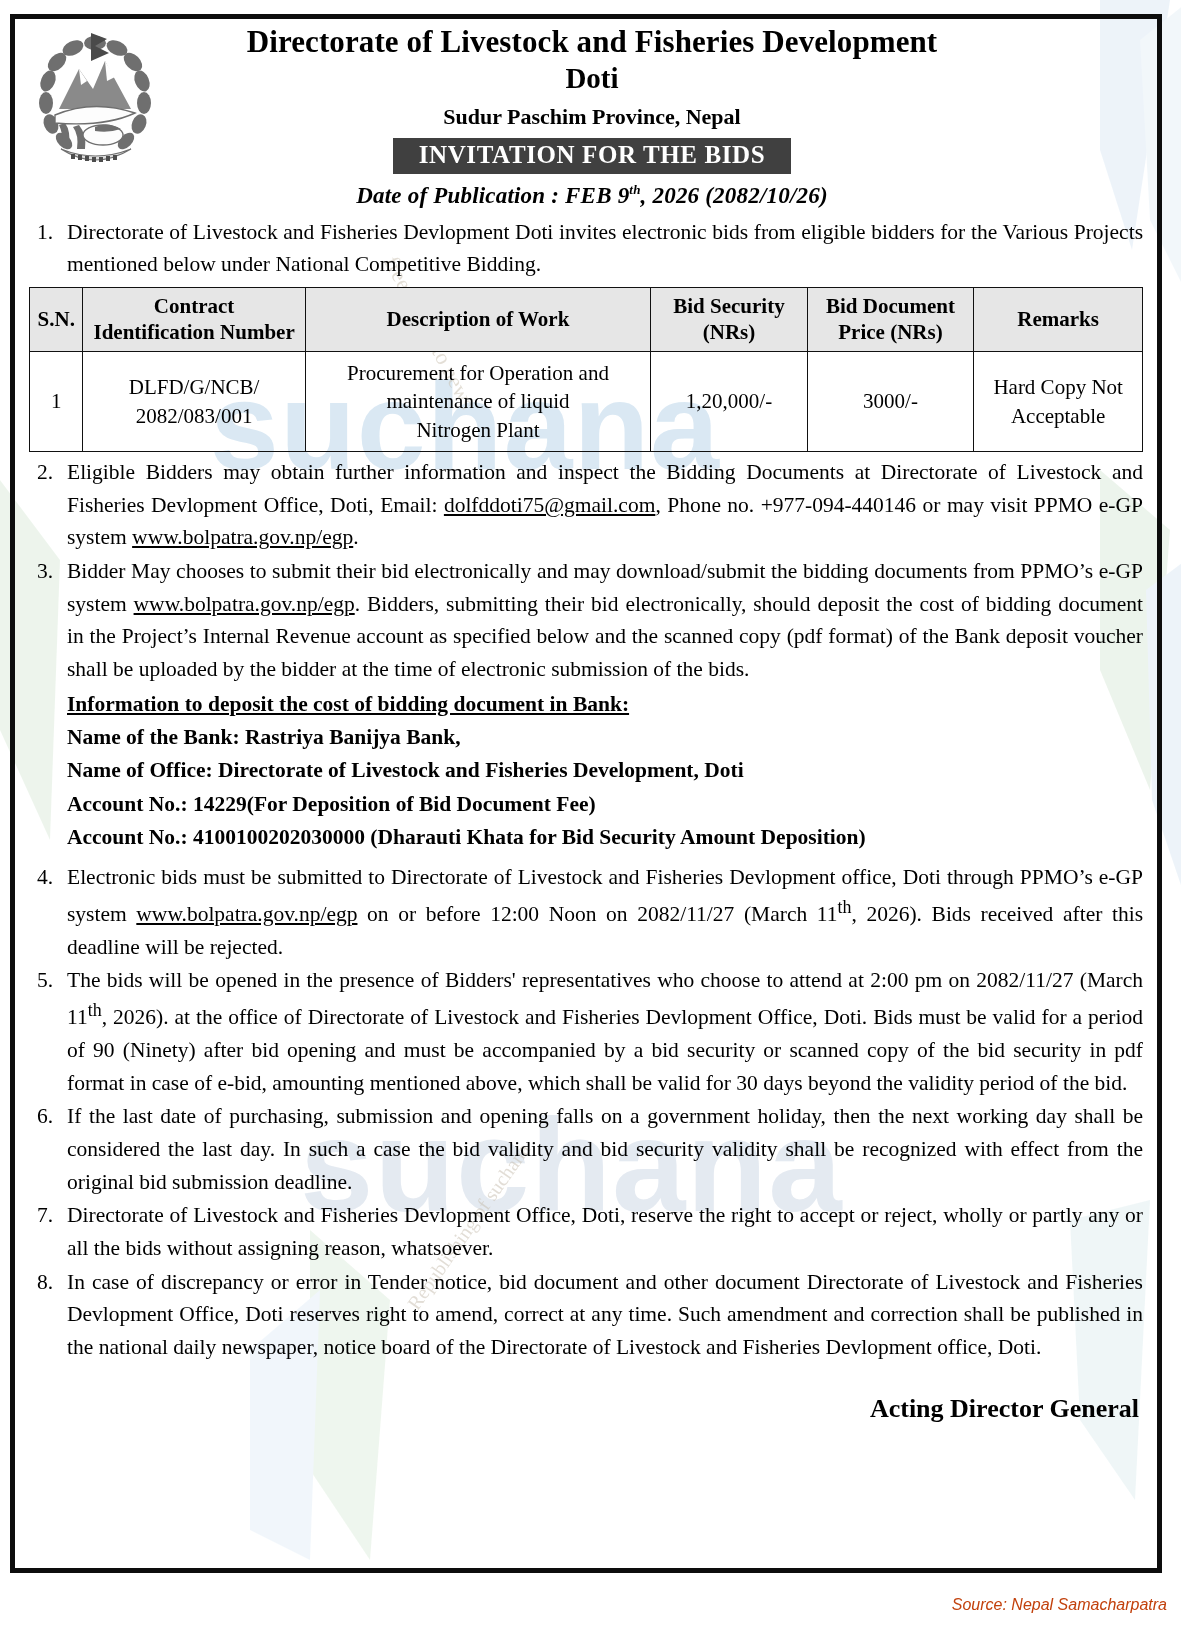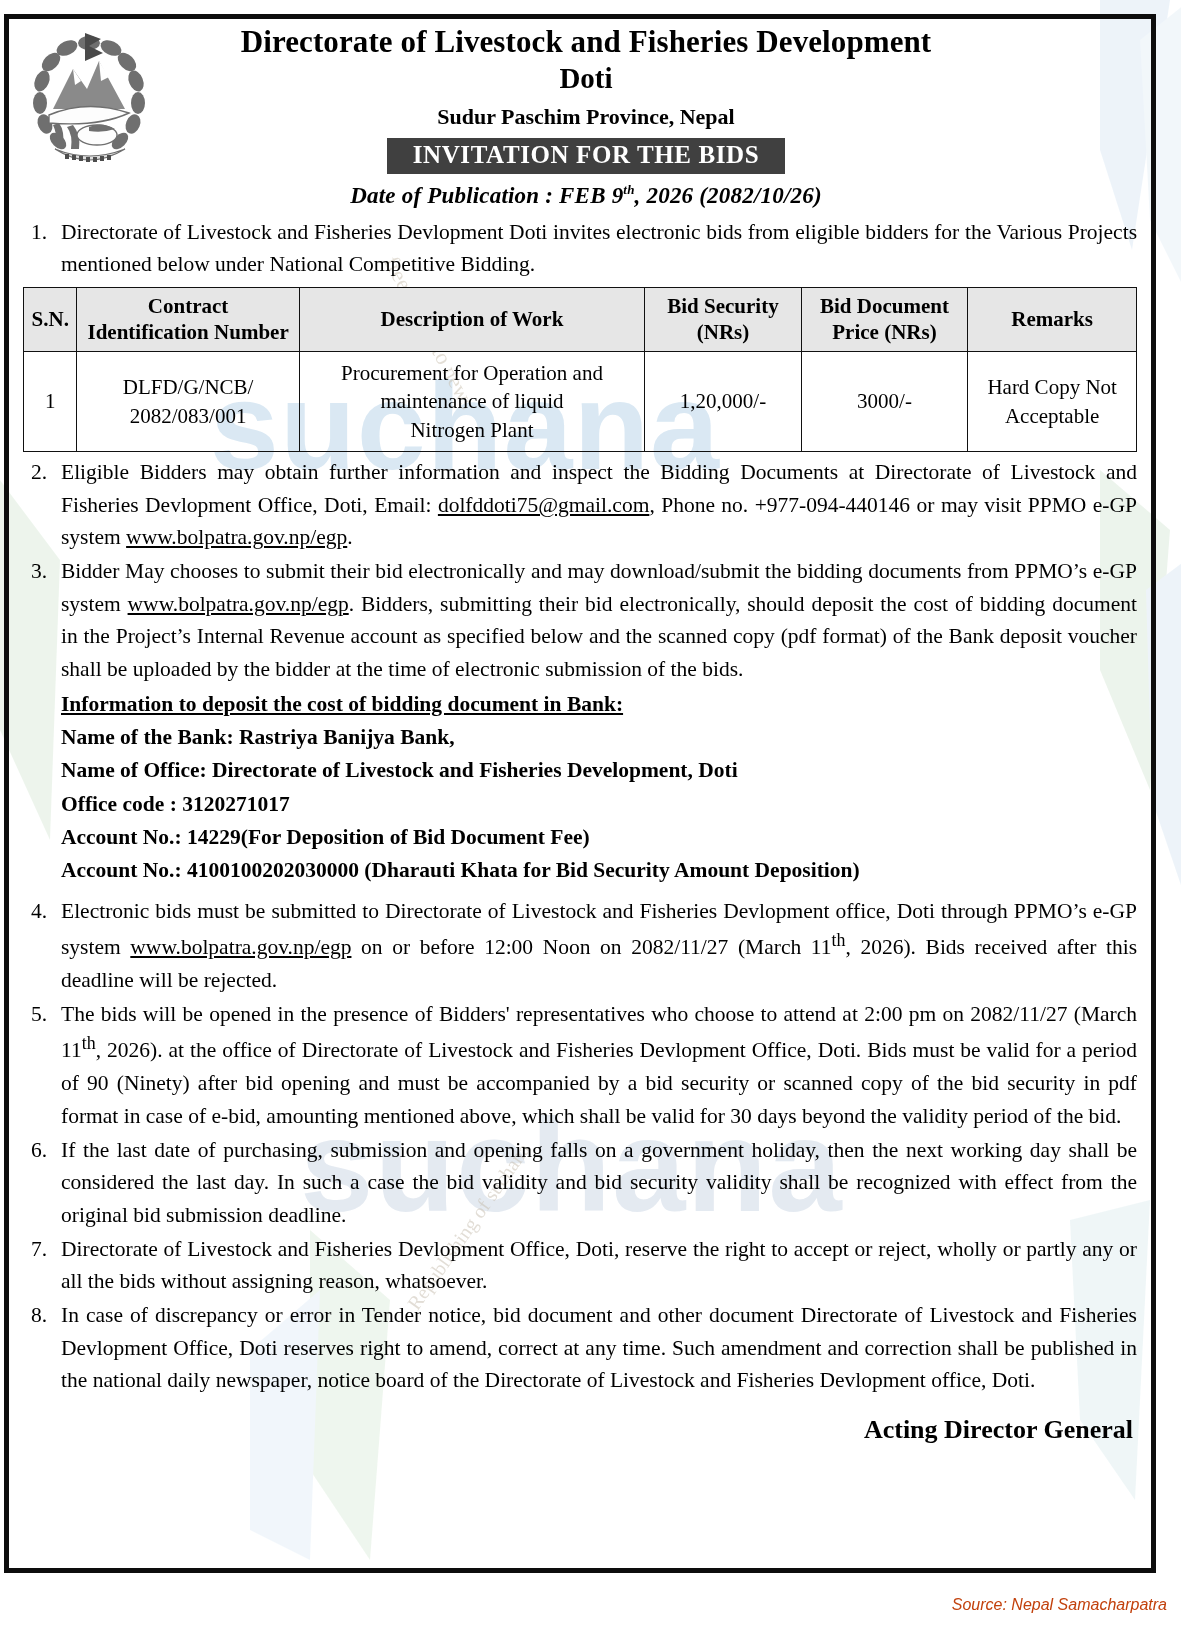--- a/index.html
+++ b/index.html
@@ -38,21 +38,21 @@
     white-space: nowrap;
   }
   .wm-shape {
     position: absolute;
     opacity: .5;
   }
 
   
   #notice {
     position: absolute;
-    left: 4px; top: 14px;
+    left: 10px; top: 14px;
     width: 1152px; height: 1559px;
     border: 5px solid #0d0d0d;
     background: transparent;
     z-index: 2;
     padding: 6px 14px 0 14px;
   }
 
   
   .header-row {
     display: flex;
@@ -174,21 +174,21 @@
   }
   .bank-block .bline.heading {
     text-decoration: underline;
   }
 
   
   .signature {
     text-align: right;
     font-size: 26px;
     font-weight: bold;
-    margin-top: 18px;
+    margin-top: 30px;
     padding-right: 4px;
   }
   #source-line {
     position: absolute;
     right: 14px;
     top: 1596px;
     font-size: 16px;
     font-style: italic;
     font-family: "Liberation Sans", sans-serif;
     color: #c2410c;
@@ -354,21 +354,20 @@
     <li>
       <span class="num">3.</span>
       <span>Bidder May chooses to submit their bid electronically and may download/submit the bidding documents from PPMO’s e-GP system </span><span class="u">www.bolpatra.gov.np/egp</span><span>. Bidders, submitting their bid electronically, should deposit the cost of bidding document in  the Project’s  Internal Revenue  account  as specified below and the scanned copy (pdf format) of the Bank deposit voucher shall be uploaded by the bidder at the time of electronic submission of the bids.</span>
     </li>
 
     <li style="padding-left:0;">
       <div class="bank-block">
         <div class="bline heading">Information to deposit the cost of bidding document in Bank:</div>
         <div class="bline">Name of the Bank: Rastriya Banijya Bank,</div>
         <div class="bline">Name of Office: Directorate of Livestock and Fisheries Development, Doti</div>
-        <div class="bline">Office code :  3120271017</div>
         <div class="bline">Account No.: 14229(For Deposition of Bid Document Fee)</div>
         <div class="bline">Account No.: 4100100202030000 (Dharauti Khata for Bid Security Amount Deposition)</div>
       </div>
     </li>
 
     <li>
       <span class="num">4.</span>
       <span>Electronic bids must be submitted to Directorate of Livestock and Fisheries Devlopment office, Doti through PPMO’s e-GP system </span><span class="u">www.bolpatra.gov.np/egp</span><span> on or before 12:00 Noon on 2082/11/27 (March 11</span><sup>th</sup><span>, 2026). Bids received after this deadline will be rejected.</span>
     </li>
 

